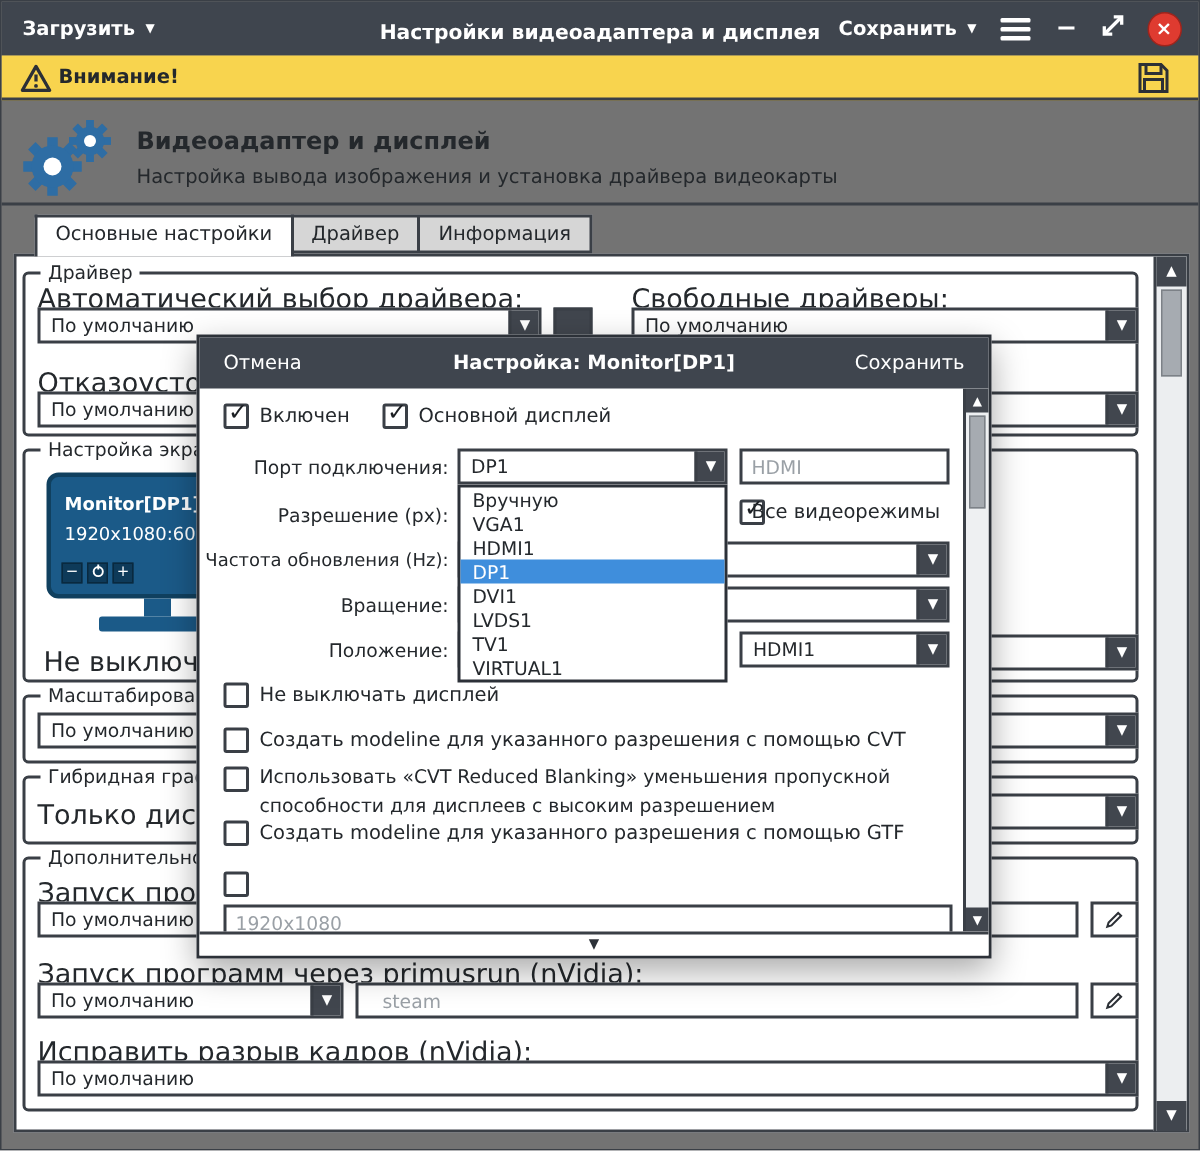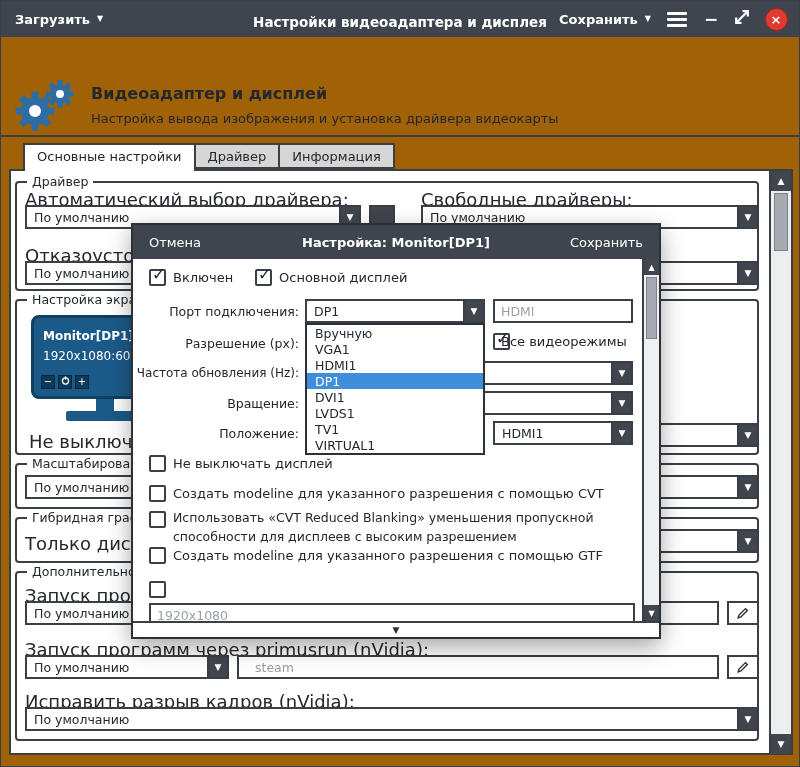--- a/index.html
+++ b/index.html
@@ -1,17 +1,17 @@
 <!DOCTYPE html>
 <html style="--c-titlebar: #3f454e; --c-warning: #f8d44e; --c-accent: #3f8edc; --c-monitor: #1b5a88; --c-monitor-dark: #0e3a59; --c-close: #df3b30;"><head>
 <meta charset="utf-8">
 <style>
   * { margin:0; padding:0; box-sizing:border-box; }
   body { background:#ffffff; }
-  .app { position:relative; width:800px; height:767px; background:#a16207;
+  .app { position:relative; width:800px; height:767px; background:#737373;
          font-family:"DejaVu Sans","Liberation Sans",sans-serif; color:#24282c;
          border:1px solid #3a3f46; overflow:hidden; }
   [data-interactable="true"] { cursor:pointer; }
   input { cursor:text; }
 
   
   .titlebar { position:absolute; left:0; top:0; width:100%; height:36px; background:var(--c-titlebar,#3f454e); }
   .tb-text { position:absolute; top:0; height:36px; display:flex; align-items:center; gap:7px;
              color:#fff; font-size:13px; font-weight:bold; }
   .tb-caret { font-size:8px; line-height:1; }
@@ -134,20 +134,35 @@
               <path d="M10.5 4.2H15.8V9.5"></path>
               <path d="M9.5 15.8H4.2V10.5"></path>
             </g>
           </svg></span>
     </div>
     <div class="tb-ico" style="left:760px;width:30px" data-interactable="true">
       <span class="closebtn" data-interactable="false">×</span>
     </div>
   </div>
 
+  <div class="warnbar" data-interactable="false">
+    <span style="position:absolute;left:12px;top:5px" data-interactable="false"><svg width="22" height="20" viewBox="0 0 24 22">
+          <path d="M12 2.5 22 20H2Z" fill="none" stroke="#2c3036" stroke-width="2.4" stroke-linejoin="round"></path>
+          <line x1="12" y1="8.5" x2="12" y2="13.5" stroke="#2c3036" stroke-width="2.4"></line>
+          <circle cx="12" cy="16.8" r="1.4" fill="#2c3036"></circle>
+        </svg></span>
+    <span class="warn-text" data-interactable="false">Внимание!</span>
+    <span style="position:absolute;left:756px;top:3px" data-interactable="true"><svg width="24" height="24" viewBox="0 0 24 24">
+          <g fill="none" stroke="#2c3036" stroke-width="2">
+            <path d="M3 3h14l4 4v14H3z"></path>
+            <path d="M7 3v6h10V3"></path>
+            <path d="M6 21v-8h12v8"></path>
+          </g>
+        </svg></span>
+  </div>
 
   <span style="position:absolute;left:10px;top:76px" data-interactable="false">
     <svg width="66" height="56" viewBox="0 0 66 56">
       <g fill="#2e6da4">
         <g transform="translate(24,34)">
           <rect x="-3.5" y="-19.5" width="7" height="10"></rect>
           <rect x="-3.5" y="-19.5" width="7" height="10" transform="rotate(45)"></rect>
           <rect x="-3.5" y="-19.5" width="7" height="10" transform="rotate(90)"></rect>
           <rect x="-3.5" y="-19.5" width="7" height="10" transform="rotate(135)"></rect>
           <rect x="-3.5" y="-19.5" width="7" height="10" transform="rotate(180)"></rect>

